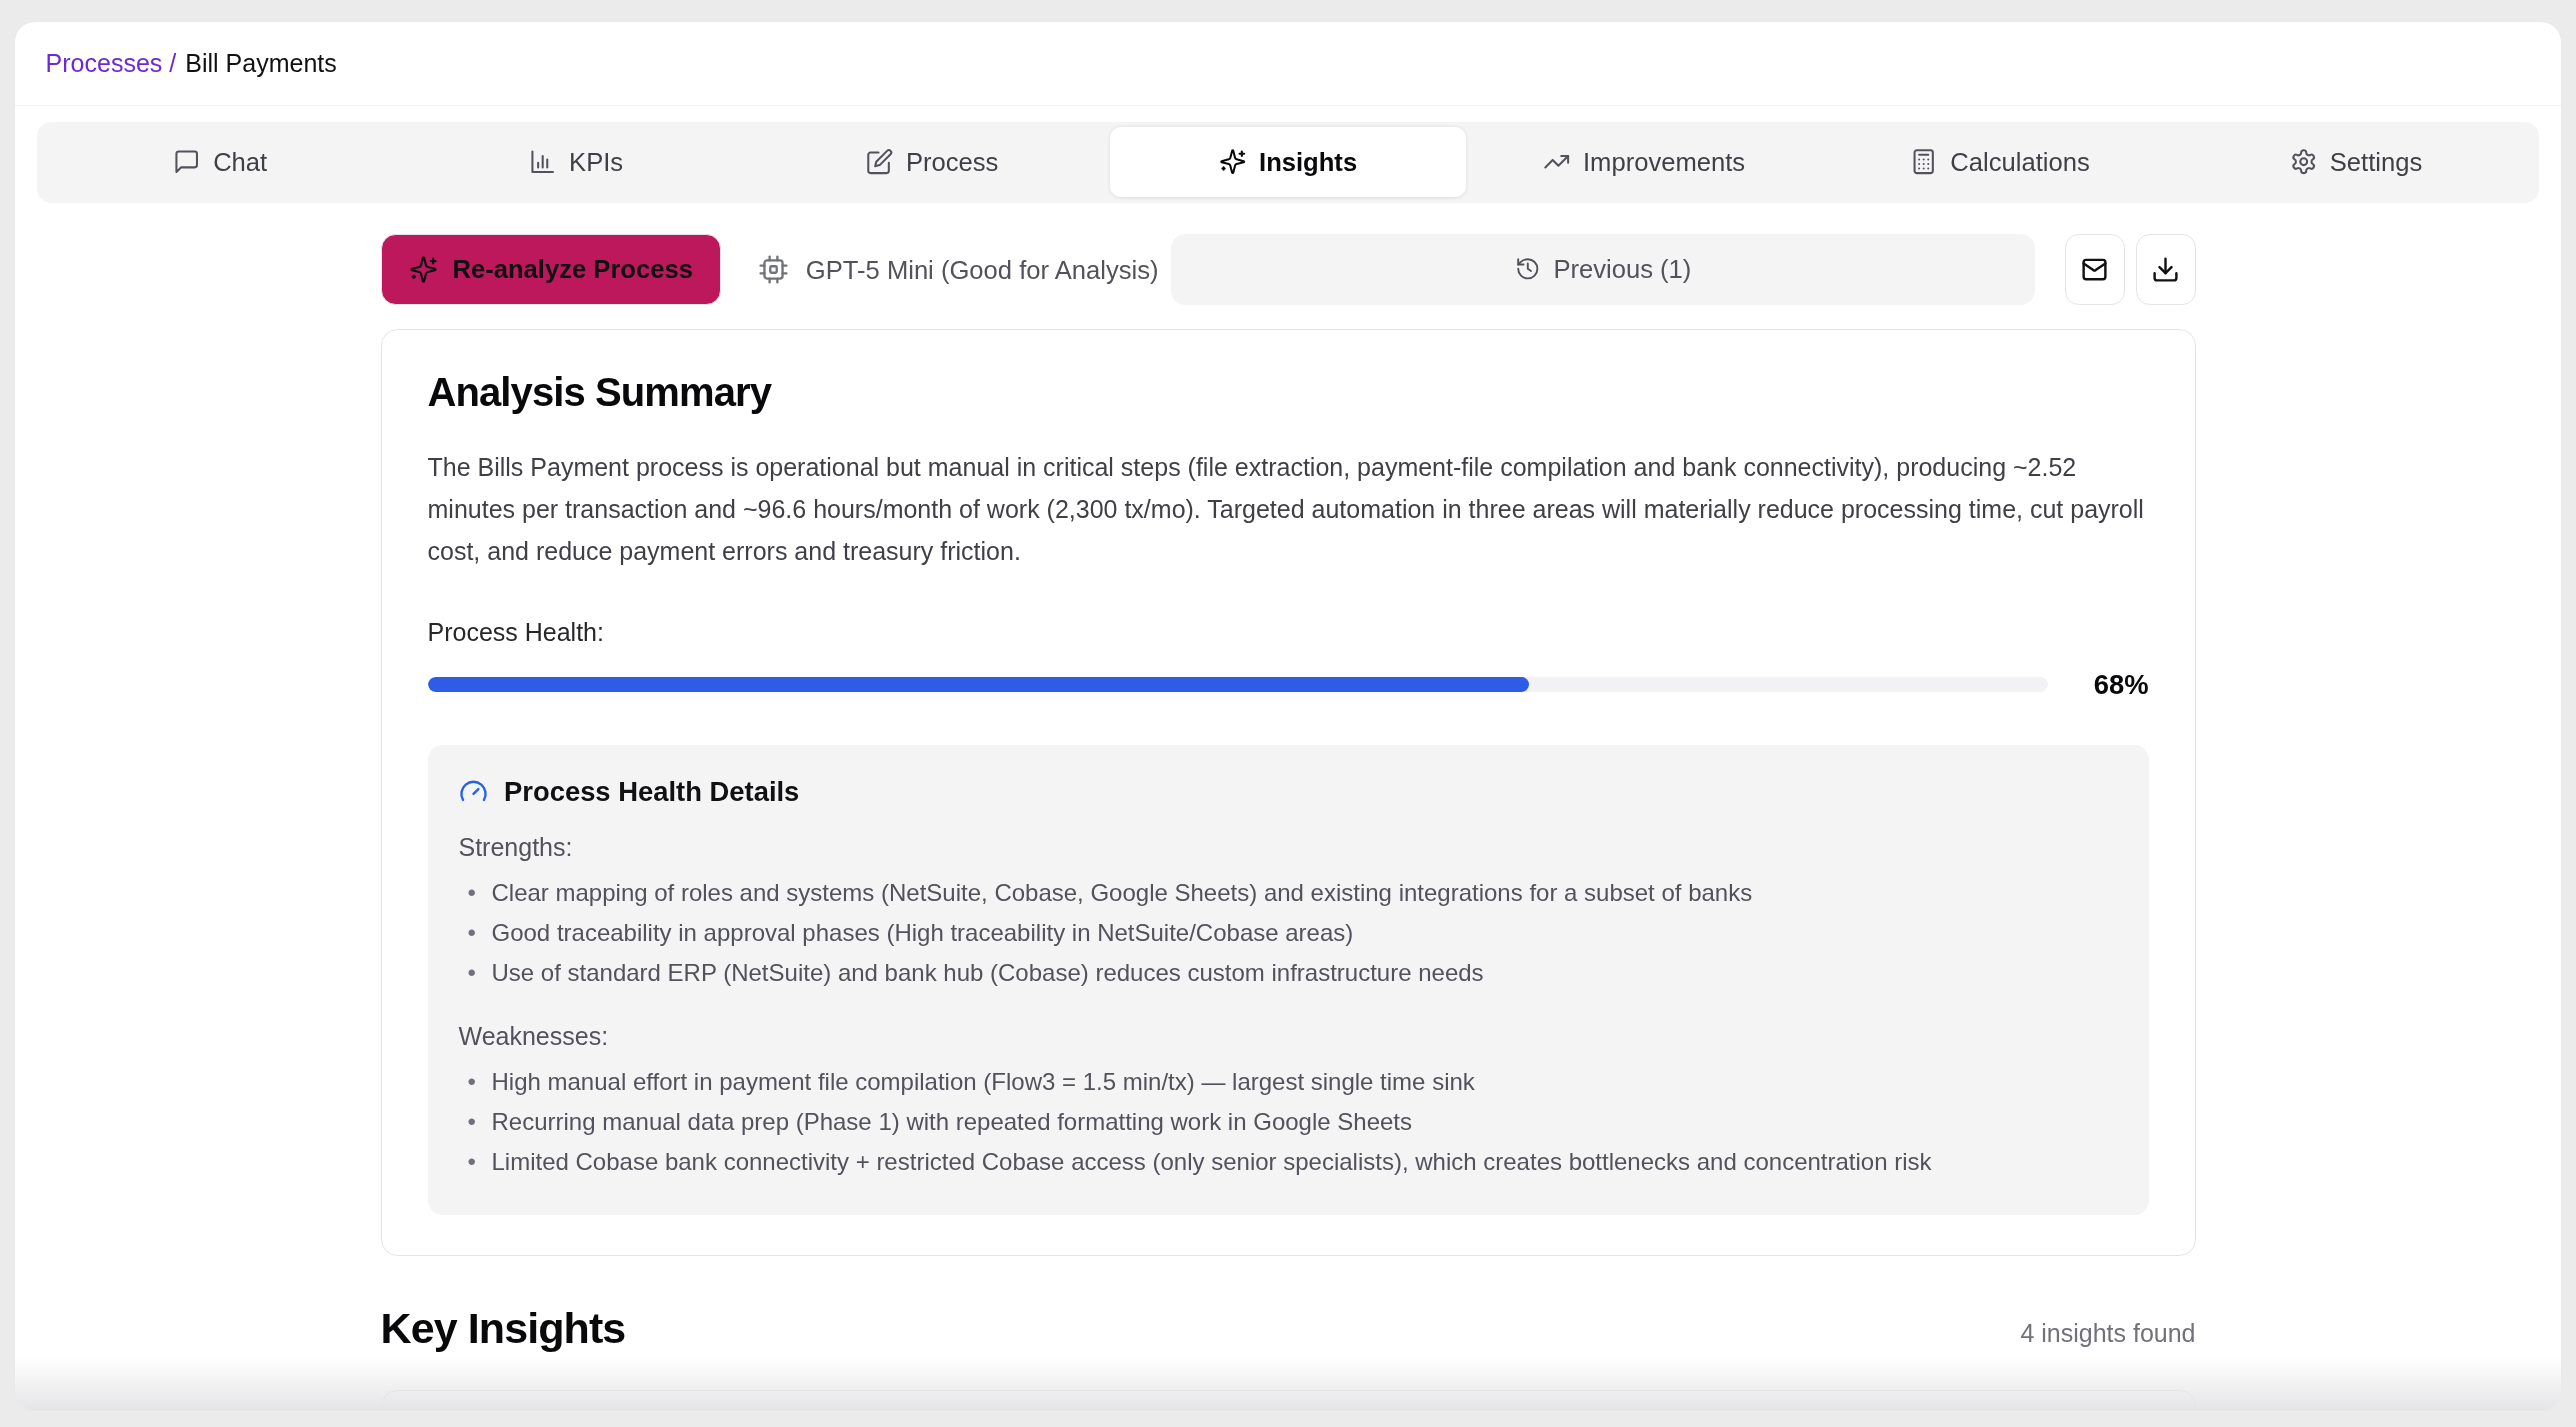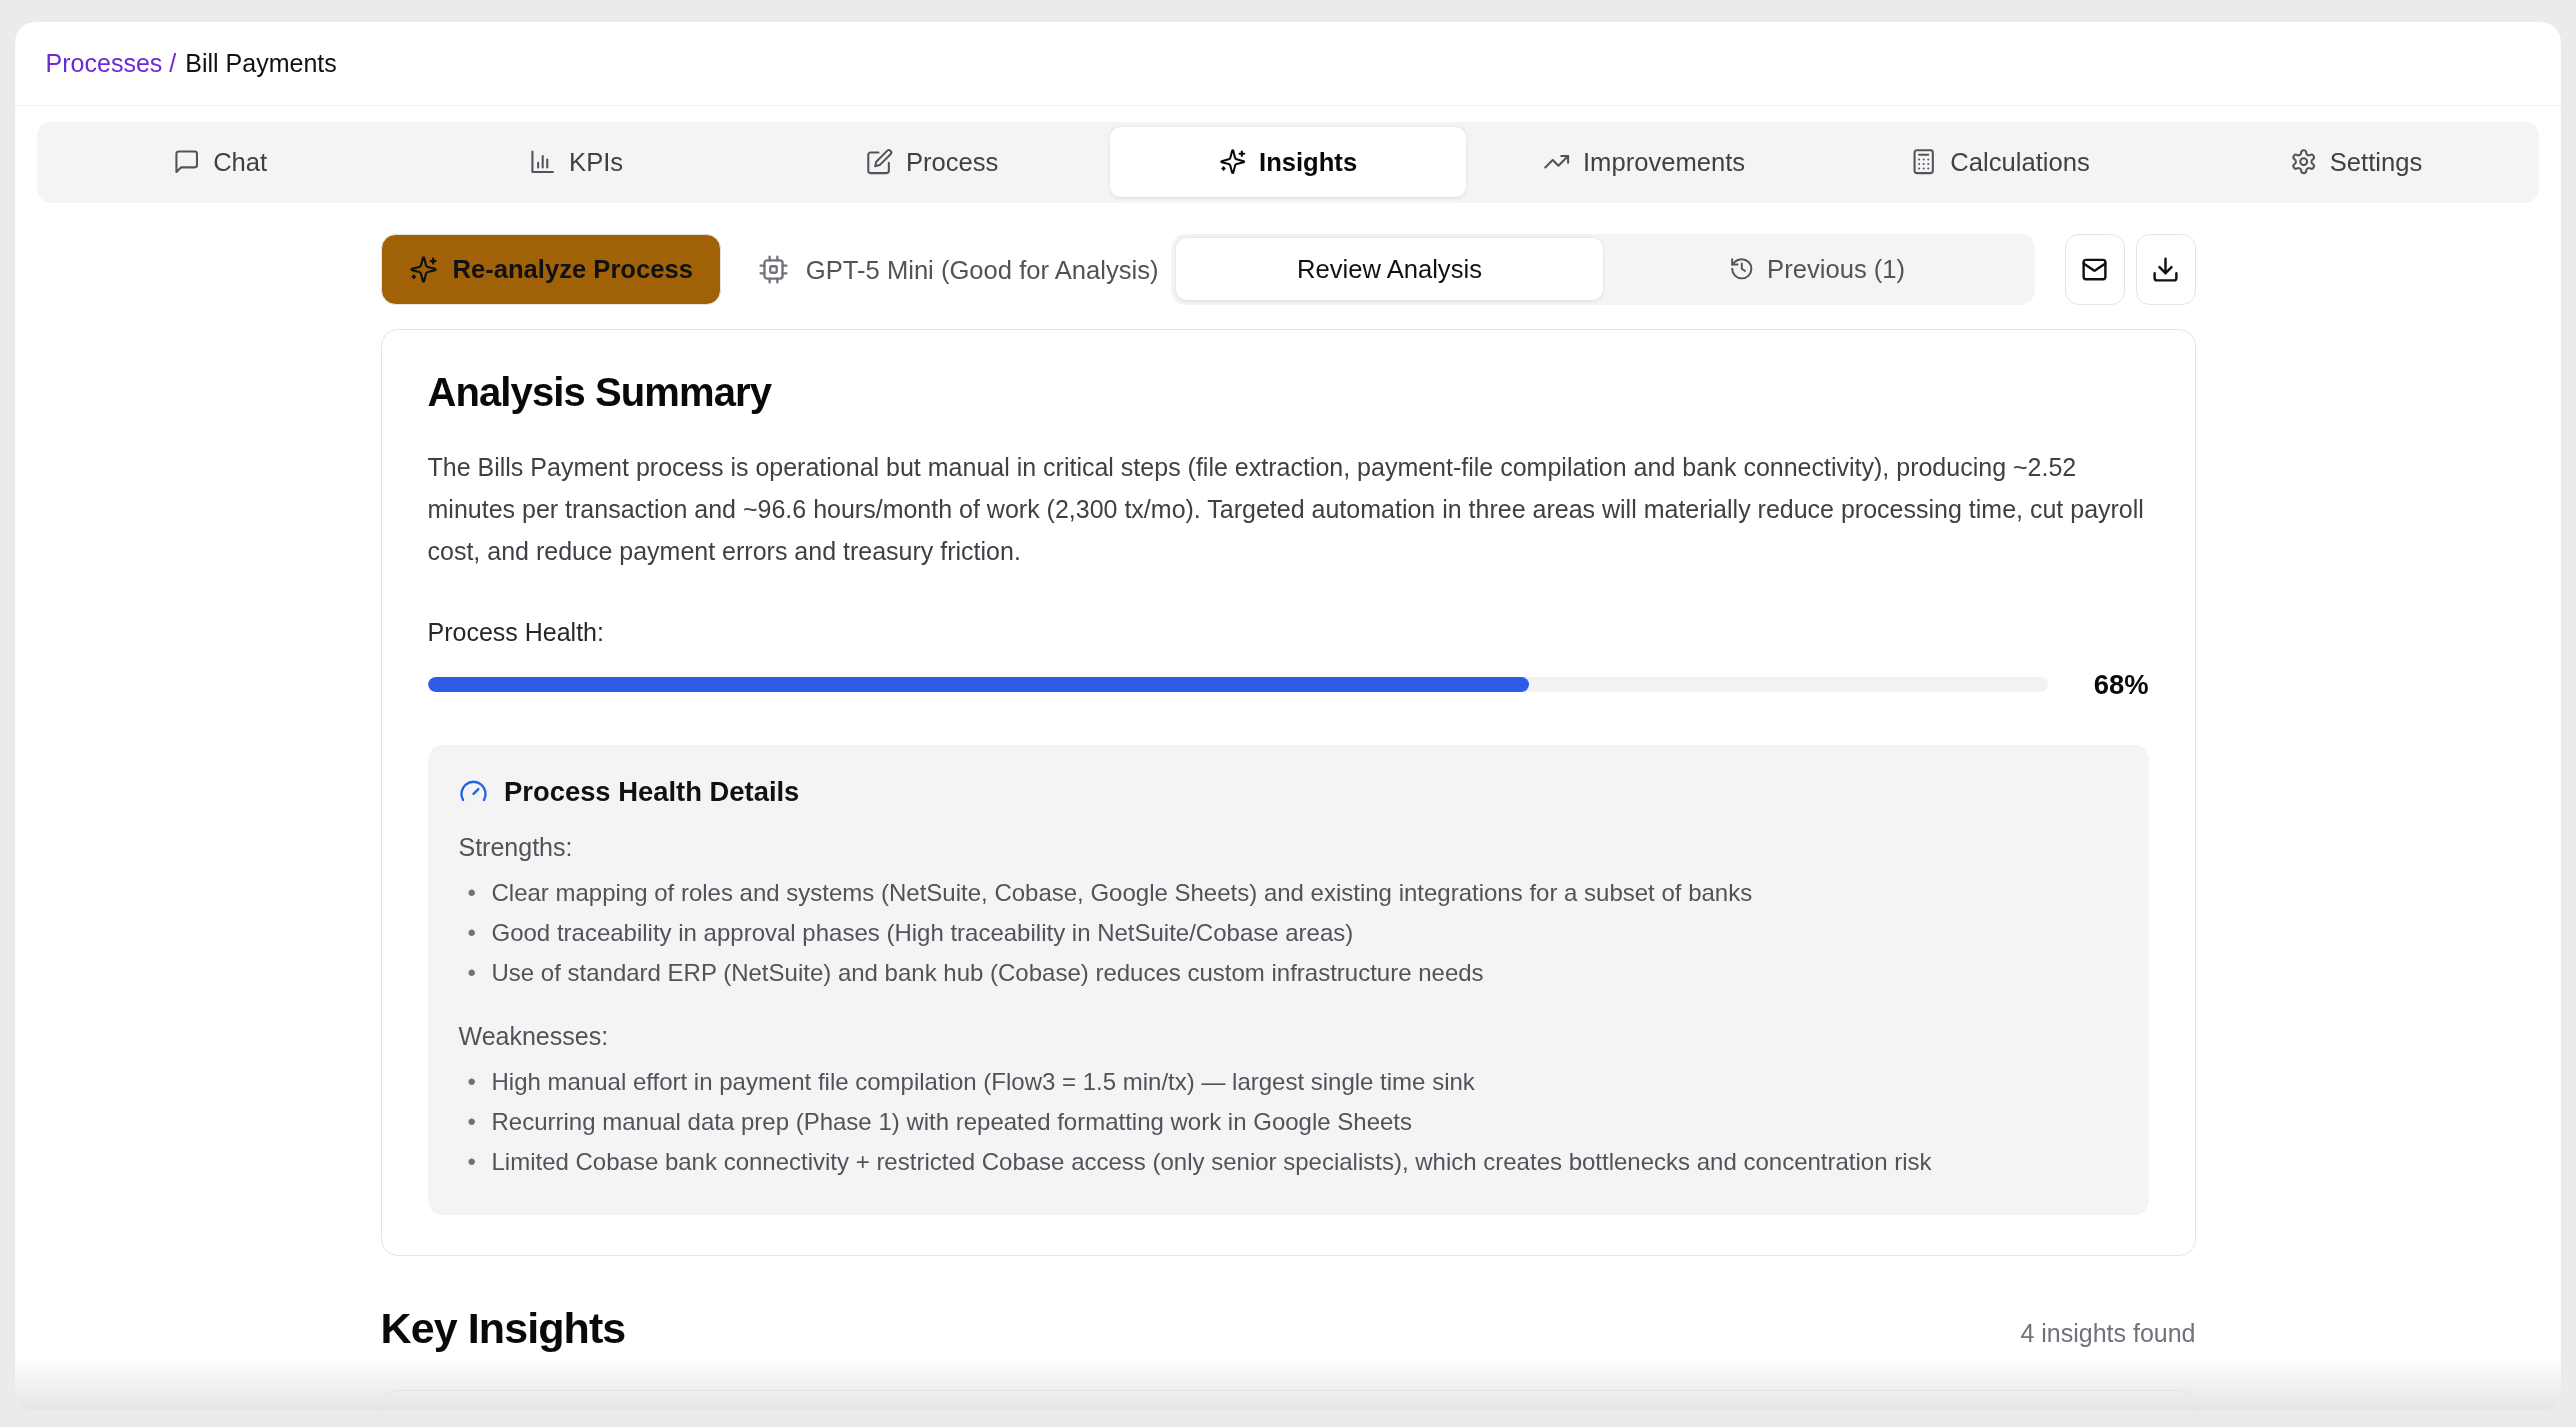--- a/index.html
+++ b/index.html
@@ -43,21 +43,21 @@
   }
   .tab.active svg { color:#09090b; }
 
   
   .content { width:1815px; margin:0 auto; }
 
   
   .toolbar { margin-top:31px; display:flex; align-items:center; height:71px; }
   .btn-outline {
     display:flex; align-items:center; gap:14.6px; height:71px;
-    padding:0 27.4px; background:#a16207; border:0.9px solid #e4e4e7;
+    padding:0 27.4px; background:#be185d; border:0.9px solid #e4e4e7;
     border-radius:14.6px; font-size:25.6px; font-weight:600; color:#111113;
     cursor:pointer;
   }
   .btn-outline svg { width:29px; height:29px; }
   .model-select {
     display:flex; align-items:flex-end; gap:16.5px; margin-left:37px;
     color:#52525b; font-size:25.6px; cursor:pointer;
   }
   .model-select svg { width:31px; height:31px; color:#71717a; }
   .toolbar-spacer { flex:1; }
@@ -221,23 +221,20 @@
       <div class="model-select">
         <svg viewBox="0 0 24 24" fill="none" stroke="currentColor" stroke-width="1.8" stroke-linecap="round" stroke-linejoin="round">
             <rect x="5" y="5" width="14" height="14" rx="2"></rect>
             <rect x="9.5" y="9.5" width="5" height="5" rx="1"></rect>
             <path d="M9 2v3M15 2v3M9 19v3M15 19v3M2 9h3M2 15h3M19 9h3M19 15h3"></path>
           </svg>
         <span>GPT-5 Mini (Good for Analysis)</span>
       </div>
       <div class="toolbar-spacer"></div>
       <div class="segmented">
-        <div class="segment active">
-          <span>Review Analysis</span>
-        </div>
         <div class="segment">
           <svg viewBox="0 0 24 24" fill="none" stroke="currentColor" stroke-width="1.8" stroke-linecap="round" stroke-linejoin="round">
               <path d="M3 12a9 9 0 1 0 9-9 9.75 9.75 0 0 0-6.74 2.74L3 8"></path>
               <path d="M3 3v5h5"></path>
               <path d="M12 7v5l3 2"></path>
             </svg>
           <span>Previous (1)</span>
         </div>
       </div>
       <button class="icon-btn">

